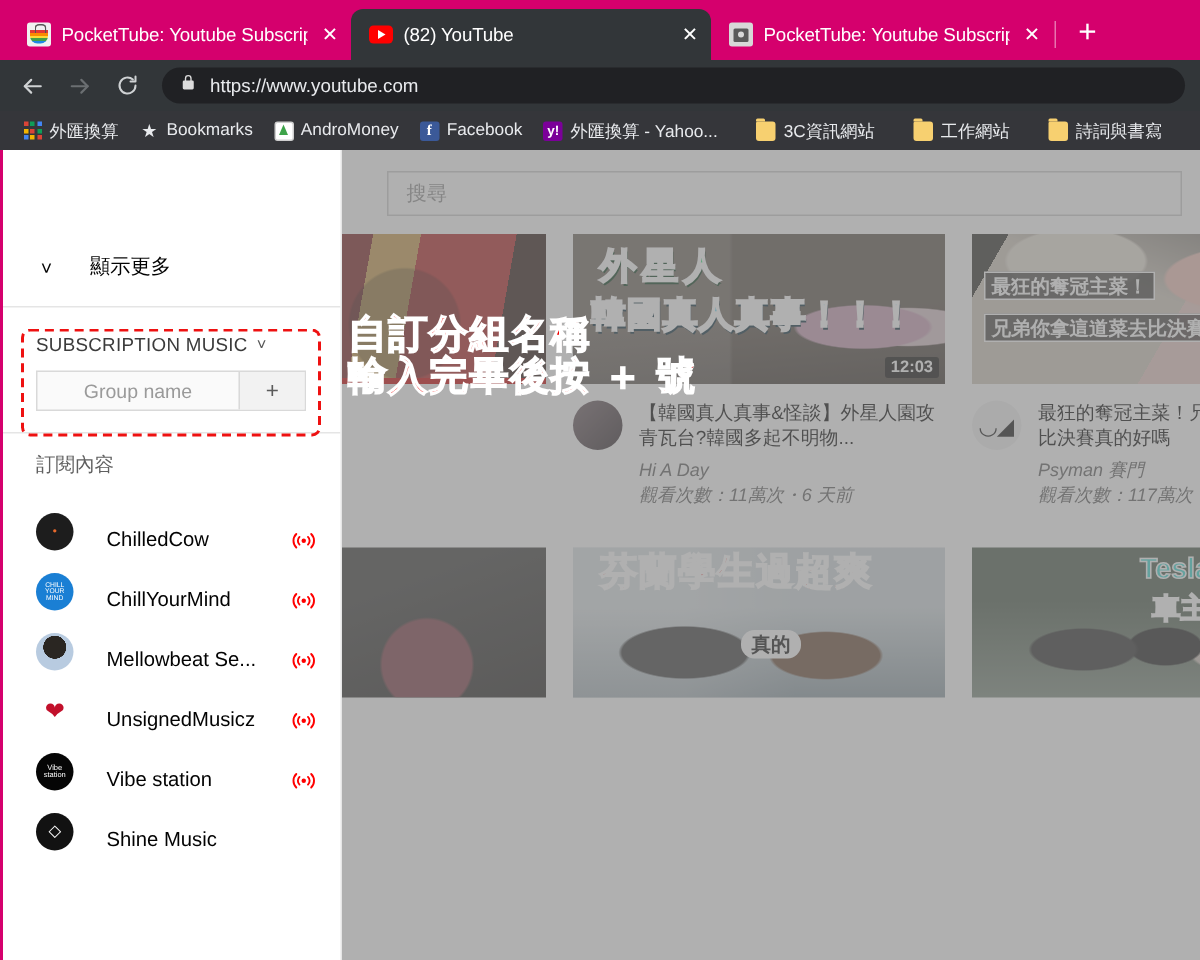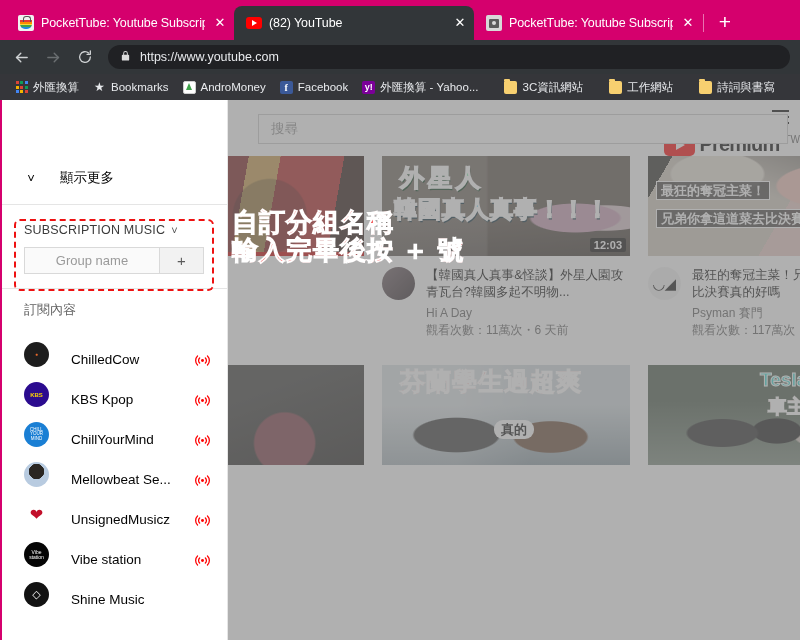--- a/index.html
+++ b/index.html
@@ -216,21 +216,21 @@
     pointer-events: none;
   }
 
   
   #yt-masthead {
     position: absolute;
     left: 0; top: 0;
     width: 800px; height: 56px;
     background: #ffffff;
     display: flex;
-    align-items: flex-end;
+    align-items: flex-start;
     z-index: 5;
     flex-direction: column;
   }
   #menu-btn {
     width: 40px; height: 40px;
     margin-left: 16px;
     display: flex; flex-direction: column; justify-content: center; align-items: center; gap: 4px;
     cursor: pointer;
   }
   #menu-btn i { display:block; width: 17px; height: 2px; background: #030303; }
@@ -394,21 +394,21 @@
     width: 33px; height: 33px; border-radius: 50%; flex: 0 0 33px;
     overflow: hidden; position: relative;
   }
   .vtxt { flex: 1 1 auto; min-width: 0; }
   .vtitle {
     font-size: 12.6px; color: #030303; font-weight: 500;
     line-height: 17px; max-height: 34px; overflow: hidden;
   }
   .vchan, .vviews {
     font-size: 12px; color: #606060; line-height: 17px;
-    white-space: nowrap; overflow: hidden;
+    white-space: nowrap; overflow: hidden; font-style: italic;
   }
   .vchan { margin-top: 4px; }
 
   
   .art { position: absolute; inset: 0; }
   .art-txt {
     position: absolute;
     font-weight: 900;
     white-space: nowrap;
     line-height: 1;
@@ -663,31 +663,20 @@
         <span class="live-ico">
           <svg width="17" height="13" viewBox="0 0 24 18" fill="none" stroke="#ff0000" stroke-width="1.8" stroke-linecap="round">
               <circle cx="12" cy="9" r="2.1" fill="#ff0000" stroke="none"></circle>
               <path d="M8 5.4a5 5 0 0 0 0 7.2M16 5.4a5 5 0 0 1 0 7.2"></path>
               <path d="M5 2.6a9 9 0 0 0 0 12.8M19 2.6a9 9 0 0 1 0 12.8"></path>
             </svg>
         </span>
       </div>
 
 
-      <div class="sub-row">
-        <span class="sub-av" style="background:#2b0b8f;color:#ffd400;font-size:6px;font-weight:700;">KBS</span>
-        <span class="sub-name">KBS Kpop</span>
-        <span class="live-ico">
-          <svg width="17" height="13" viewBox="0 0 24 18" fill="none" stroke="#ff0000" stroke-width="1.8" stroke-linecap="round">
-              <circle cx="12" cy="9" r="2.1" fill="#ff0000" stroke="none"></circle>
-              <path d="M8 5.4a5 5 0 0 0 0 7.2M16 5.4a5 5 0 0 1 0 7.2"></path>
-              <path d="M5 2.6a9 9 0 0 0 0 12.8M19 2.6a9 9 0 0 1 0 12.8"></path>
-            </svg>
-        </span>
-      </div>
 
       <div class="sub-row">
         <span class="sub-av" style="background:#1a7fd4;color:#fff;font-size:4.5px;">CHILL<br>YOUR<br>MIND</span>
         <span class="sub-name">ChillYourMind</span>
         <span class="live-ico">
           <svg width="17" height="13" viewBox="0 0 24 18" fill="none" stroke="#ff0000" stroke-width="1.8" stroke-linecap="round">
               <circle cx="12" cy="9" r="2.1" fill="#ff0000" stroke="none"></circle>
               <path d="M8 5.4a5 5 0 0 0 0 7.2M16 5.4a5 5 0 0 1 0 7.2"></path>
               <path d="M5 2.6a9 9 0 0 0 0 12.8M19 2.6a9 9 0 0 1 0 12.8"></path>
             </svg>

